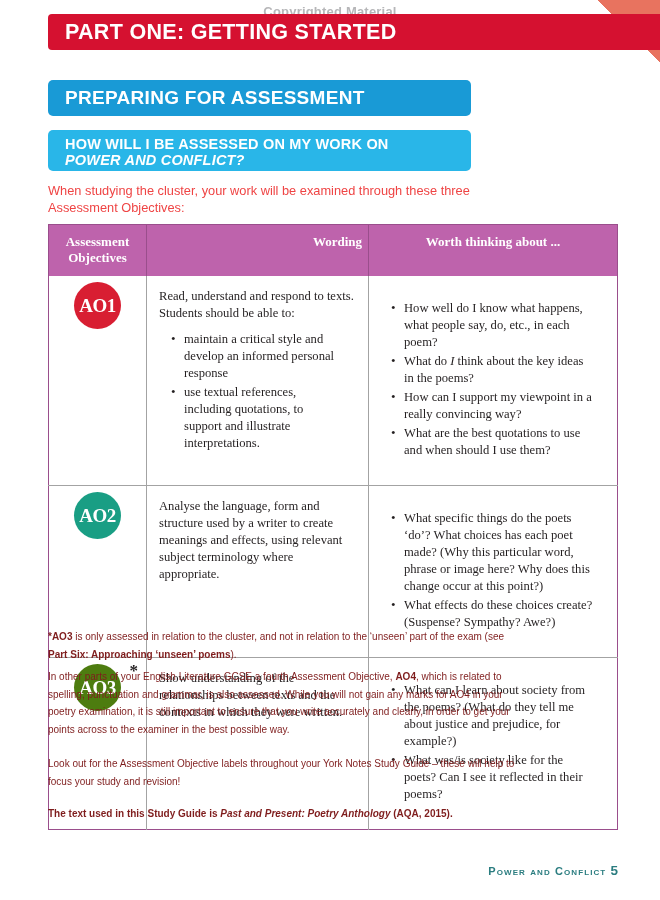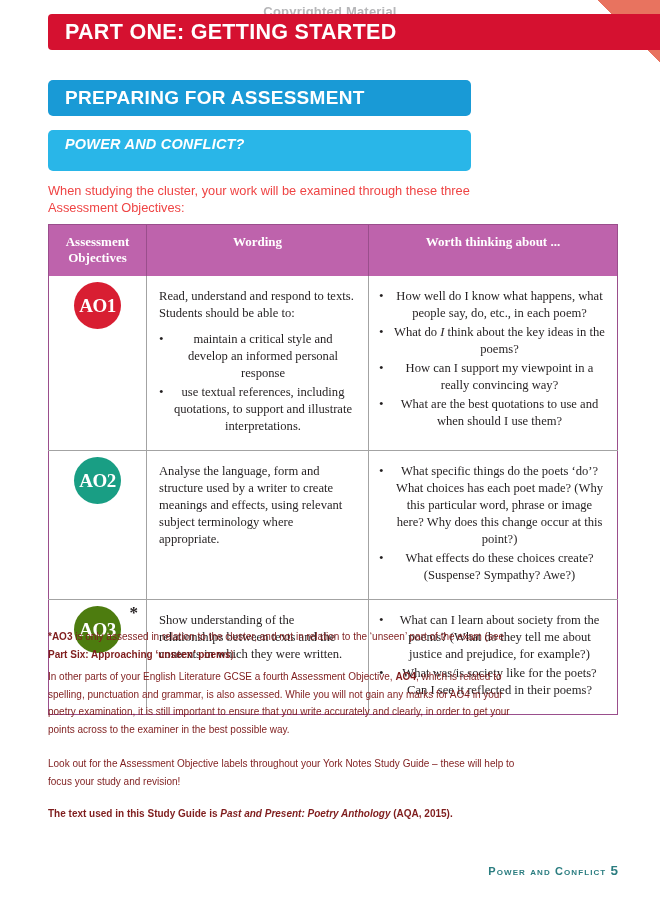--- a/index.html
+++ b/index.html
@@ -135,21 +135,21 @@
     color: #ffffff;
     font-size: 13px;
     font-weight: bold;
     text-align: center;
     padding: 9px 6px 10px 6px;
     vertical-align: middle;
     border-right: 1.5px solid #9a4e8c;
   }
   .thead-cell:last-child { border-right: none; }
   .thead-cell.narrow { width: 98px; line-height: 16px; }
-  .thead-cell.mid { width: 222px; }
+  .thead-cell.mid { width: 222px; text-align: right; }
 
   .row-div { border-top: 1.5px solid #a3a3a3; }
 
   .cell-badge {
     width: 98px;
     border-right: 1.5px solid #a3a3a3;
     vertical-align: middle;
     text-align: center;
     padding: 6px 0;
   }
@@ -187,23 +187,22 @@
     top: -2px;
     right: -17px;
     font-size: 17px;
     font-weight: bold;
     color: #231f20;
     line-height: 1;
   }
 
   ul.b {
     list-style: none;
-    margin: 0;
+    margin: 12px;
     padding: 0;
-    text-align: center;
   }
   ul.b.spaced { margin-top: 9px; }
   ul.b li {
     position: relative;
     padding-left: 13px;
     margin-bottom: 1px;
   }
   ul.b li::before {
     content: "\2022";
     position: absolute;
@@ -260,20 +259,21 @@
 
 <div class="part-bar">
   <span class="part-bar-label">PART ONE: GETTING STARTED</span>
 </div>
 
 <div class="section-bar">
   <span class="section-bar-label">PREPARING FOR ASSESSMENT</span>
 </div>
 
 <div class="question-bar">
+  <div class="question-bar-line1">HOW WILL I BE ASSESSED ON MY WORK ON</div>
   <div class="question-bar-line2">POWER AND CONFLICT?</div>
 </div>
 
 <p class="intro">When studying the cluster, your work will be examined through these three Assessment Objectives:</p>
 
 <table class="ao-table">
   <thead>
     <tr>
       <th class="thead-cell narrow">
         <span>Assessment</span><br>

